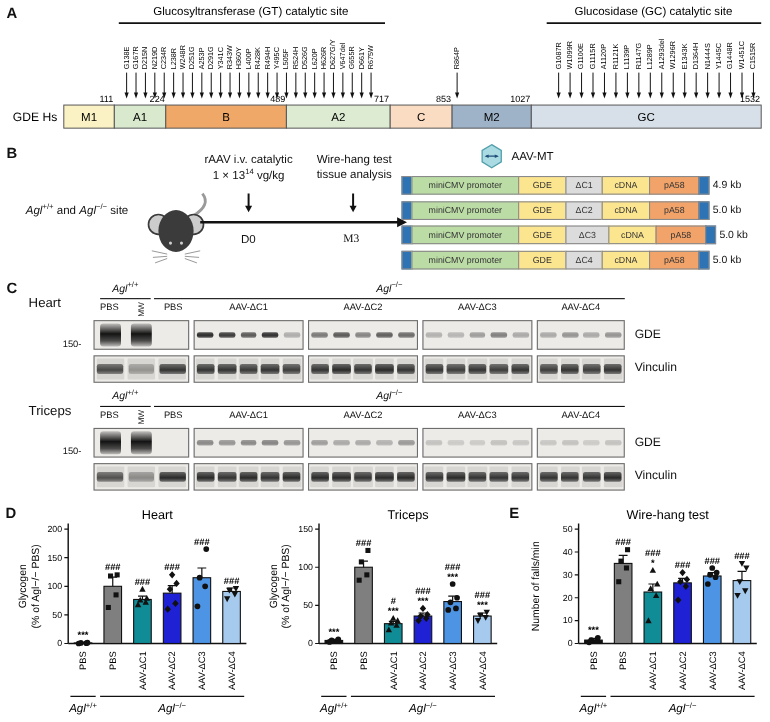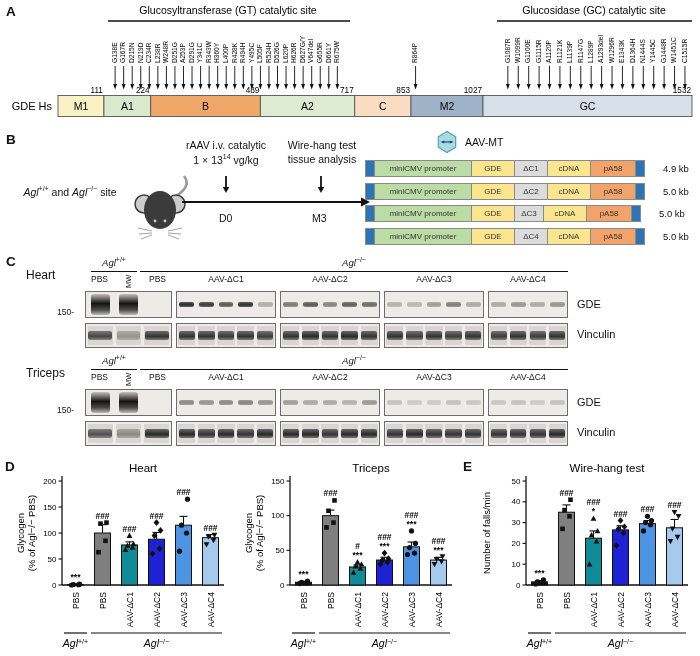--- a/index.html
+++ b/index.html
@@ -16,21 +16,21 @@
   .tl-texts{display:flex;}
   .tl-col{width:96px;text-align:center;font-size:10.5px;line-height:1.35;}
   .tl-svg{position:absolute;left:0;top:36px;}
   .tl-lab{position:absolute;font-size:10.5px;}
   .constructs{position:absolute;left:366px;top:6px;width:334px;}
   .aav-head{position:absolute;left:70px;top:0;display:flex;align-items:center;gap:7px;font-size:10.5px;}
   .c-rows{position:absolute;left:0;top:30px;width:334px;}
   .c-row{display:flex;align-items:center;height:17px;margin-bottom:5.5px;}
   .seg{height:100%;box-sizing:border-box;border:1px solid #8a8a8a;margin-left:-1px;
        display:flex;align-items:center;justify-content:center;font-size:8px;color:#333;white-space:nowrap;}
-  .kb{margin-left:18px;font-size:9.5px;white-space:nowrap;}
+  .kb{margin-left:3px;font-size:9.5px;white-space:nowrap;}
   
   #panelC{top:252px;height:203px;}
   .tissue{position:absolute;left:0;width:700px;height:93px;}
   .t-name{position:absolute;left:26px;top:10px;font-size:12px;}
   .wt-head{position:absolute;left:85px;top:-2px;width:58px;text-align:center;font-size:9.5px;}
   .wt-line{position:absolute;left:91px;top:13px;width:46px;border-top:1.6px solid #111;}
   .ko-head{position:absolute;left:140px;top:-2px;width:428px;text-align:center;font-size:9.5px;}
   .ko-line{position:absolute;left:140px;top:13px;width:428px;border-top:1.6px solid #111;}
   .lane-labels{position:absolute;left:85px;top:16px;display:flex;height:15px;}
   .ll-box0{width:87px;display:flex;}
@@ -264,21 +264,21 @@
     </div>
     <svg class="tl-svg" width="192" height="36" viewBox="0 0 192 36">
       <line x1="48" y1="2" x2="48" y2="15" stroke="#111" stroke-width="1.8"></line>
       <polygon points="44.8,13 51.2,13 48,19" fill="#111"></polygon>
       <line x1="143" y1="2" x2="143" y2="15" stroke="#111" stroke-width="1.8"></line>
       <polygon points="139.8,13 146.2,13 143,19" fill="#111"></polygon>
       <line x1="4" y1="28" x2="184" y2="28" stroke="#111" stroke-width="2.2"></line>
       <polygon points="183,23.5 192,28 183,32.5" fill="#111"></polygon>
     </svg>
     <span class="tl-lab" style="left:41px;top:74px;">D0</span>
-    <span class="tl-lab" style="left:134px;top:74px;">M3</span>
+    <span class="tl-lab" style="left:134px;top:74px;font-family:Liberation Serif, serif;">M3</span>
   </div>
 
   <div class="constructs">
     <div class="aav-head">
       <svg width="22" height="24" viewBox="0 0 22 24">
         <polygon points="11,1.5 19.7,6.8 19.7,17.2 11,22.5 2.3,17.2 2.3,6.8" fill="#aadbe2" stroke="#53a0ac" stroke-width="1.2"></polygon>
         <line x1="6" y1="12" x2="16" y2="12" stroke="#1f4e79" stroke-width="1.2"></line>
         <polygon points="17.5,12 13.8,10.4 13.8,13.6" fill="#1f4e79"></polygon>
         <polygon points="4.5,12 8.2,10.4 8.2,13.6" fill="#1f4e79"></polygon>
       </svg>
@@ -302,21 +302,21 @@
           <div class="seg" style="width: 34px; background: rgb(220, 220, 220);">ΔC2</div>
           <div class="seg" style="width: 44px; background: rgb(252, 229, 143);">cDNA</div>
           <div class="seg" style="width: 46px; background: rgb(242, 163, 105);">pA58</div>
           <div class="seg" style="width: 10px; background: rgb(46, 116, 181);"></div>
           <span class="kb">5.0 kb</span>
         </div>
         <div class="c-row">
           <div class="seg" style="width: 10px; background: rgb(46, 116, 181);"></div>
           <div class="seg" style="width: 98px; background: rgb(188, 220, 166);">miniCMV promoter</div>
           <div class="seg" style="width: 44px; background: rgb(252, 229, 143);">GDE</div>
-          <div class="seg" style="width: 30px; background: rgb(220, 220, 220);">ΔC3</div>
+          <div class="seg" style="width: 40px; background: rgb(220, 220, 220);">ΔC3</div>
           <div class="seg" style="width: 44px; background: rgb(252, 229, 143);">cDNA</div>
           <div class="seg" style="width: 46px; background: rgb(242, 163, 105);">pA58</div>
           <div class="seg" style="width: 10px; background: rgb(46, 116, 181);"></div>
           <span class="kb">5.0 kb</span>
         </div>
         <div class="c-row">
           <div class="seg" style="width: 10px; background: rgb(46, 116, 181);"></div>
           <div class="seg" style="width: 98px; background: rgb(188, 220, 166);">miniCMV promoter</div>
           <div class="seg" style="width: 44px; background: rgb(252, 229, 143);">GDE</div>
           <div class="seg" style="width: 34px; background: rgb(220, 220, 220);">ΔC4</div>

